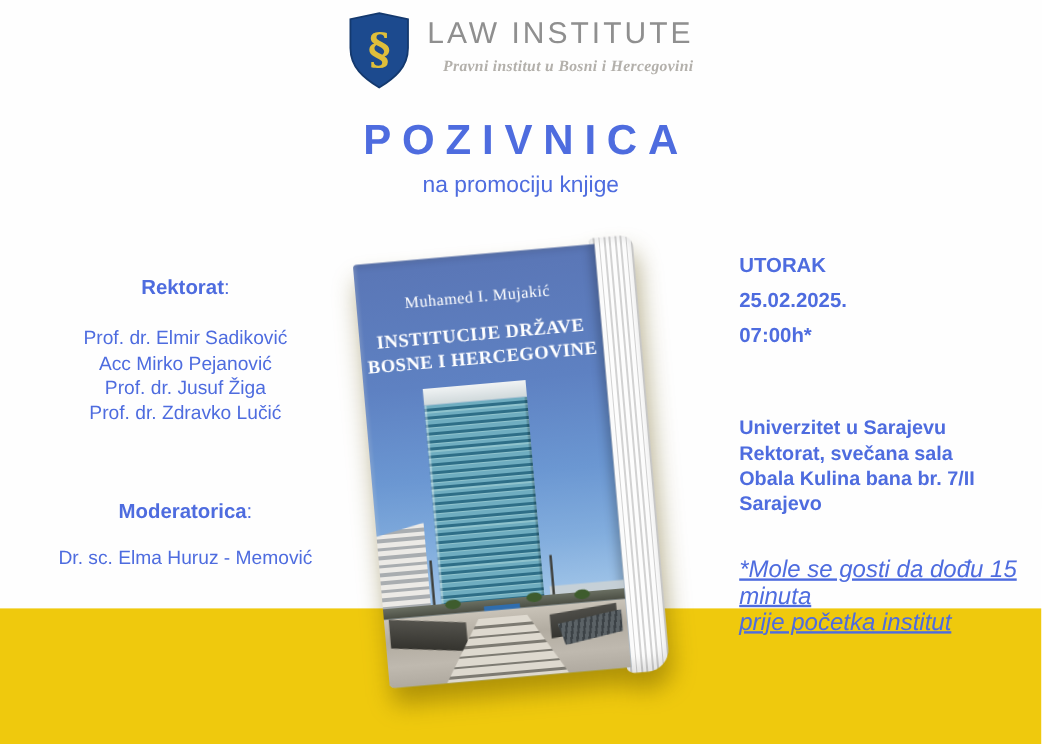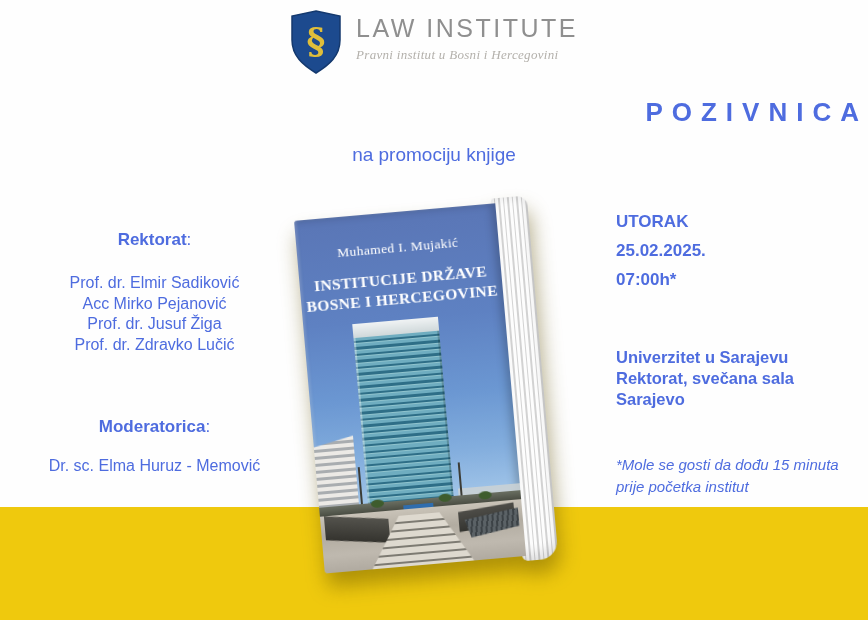--- a/index.html
+++ b/index.html
@@ -20,33 +20,33 @@
   .yellow-band{
     position:absolute;left:0;right:0;bottom:0;height:113px;
     background:var(--band-yellow);z-index:1;
   }
   
   .logo{
     position:absolute;top:10px;left:0;width:100%;
     display:flex;justify-content:center;align-items:flex-start;gap:14px;z-index:2;
   }
   .shield-wrap{width:52px;height:64px;flex:0 0 auto;}
-  .logo-text{padding-top:5px;}
+  .logo-text{padding-top:5px;text-align:right;}
   .logo-title{
     font-size:25px;letter-spacing:2.5px;color:var(--logo-gray);
     font-weight:400;line-height:26px;
   }
   .logo-subtitle{
     margin-top:6px;font-family:"Liberation Serif","DejaVu Serif",serif;
-    font-style:italic;font-size:13px;color:var(--logo-subtitle-gray);letter-spacing:.3px;
+    font-style:italic;font-size:13px;color:var(--logo-subtitle-gray);letter-spacing:.3px;font-weight:bold;
   }
   
   .main-title{
-    position:absolute;top:97px;left:0;width:100%;margin:0;text-align:right;
-    font-size:26px;font-weight:bold;letter-spacing:9px;padding-left:9px;box-sizing:border-box;
+    position:absolute;top:97px;left:0;width:100%;margin:0;text-align:center;
+    font-size:35px;font-weight:bold;letter-spacing:9px;padding-left:9px;box-sizing:border-box;
     color:var(--accent-blue);z-index:2;
   }
   .main-subtitle{
     position:absolute;top:144px;left:0;width:100%;margin:0;text-align:center;
     font-size:19px;font-weight:normal;color:var(--accent-blue);z-index:2;
   }
   
   .left-col{
     position:absolute;left:27px;top:229px;width:255px;text-align:center;
     color:var(--accent-blue);z-index:2;
@@ -57,21 +57,21 @@
   .moderator-heading{margin-top:61px;}
   .moderator-name{margin-top:18px;font-size:16px;line-height:21px;}
   
   .right-col{
     position:absolute;left:616px;top:211px;width:252px;text-align:left;
     color:var(--accent-blue);z-index:2;
   }
   .datetime-line{font-size:17px;font-weight:bold;line-height:21px;margin-bottom:8px;}
   .venue{margin-top:57px;font-size:16.5px;font-weight:bold;line-height:21px;}
   .note{
-    margin-top:44px;font-size:15px;font-style:italic;line-height:22px;
+    margin-top:33px;font-size:20px;font-style:italic;line-height:22px;text-decoration:underline;
   }
   
   .book{
     position:absolute;left:309px;top:208px;width:234px;height:358px;
     transform:rotate(-5deg);transform-origin:50% 50%;z-index:5;
     filter:drop-shadow(2px 14px 10px rgba(95,78,0,.45));
   }
   .pages{
     position:absolute;top:-3px;right:0;width:36px;height:364px;
     background:repeating-linear-gradient(90deg,#fdfdfd 0 3px,#d2d2d2 3px 4.5px);
@@ -193,20 +193,21 @@
 
   <section class="right-col">
     <div class="datetime">
       <div class="datetime-line">UTORAK</div>
       <div class="datetime-line">25.02.2025.</div>
       <div class="datetime-line">07:00h*</div>
     </div>
     <div class="venue">
       <div>Univerzitet u Sarajevu</div>
       <div>Rektorat, svečana sala</div>
+      <div>Obala Kulina bana br. 7/II</div>
       <div>Sarajevo</div>
     </div>
     <div class="note">
       <div>*Mole se gosti da dođu 15 minuta</div>
       <div>prije početka institut</div>
     </div>
   </section>
 
   <div class="book">
     <div class="pages"></div>

